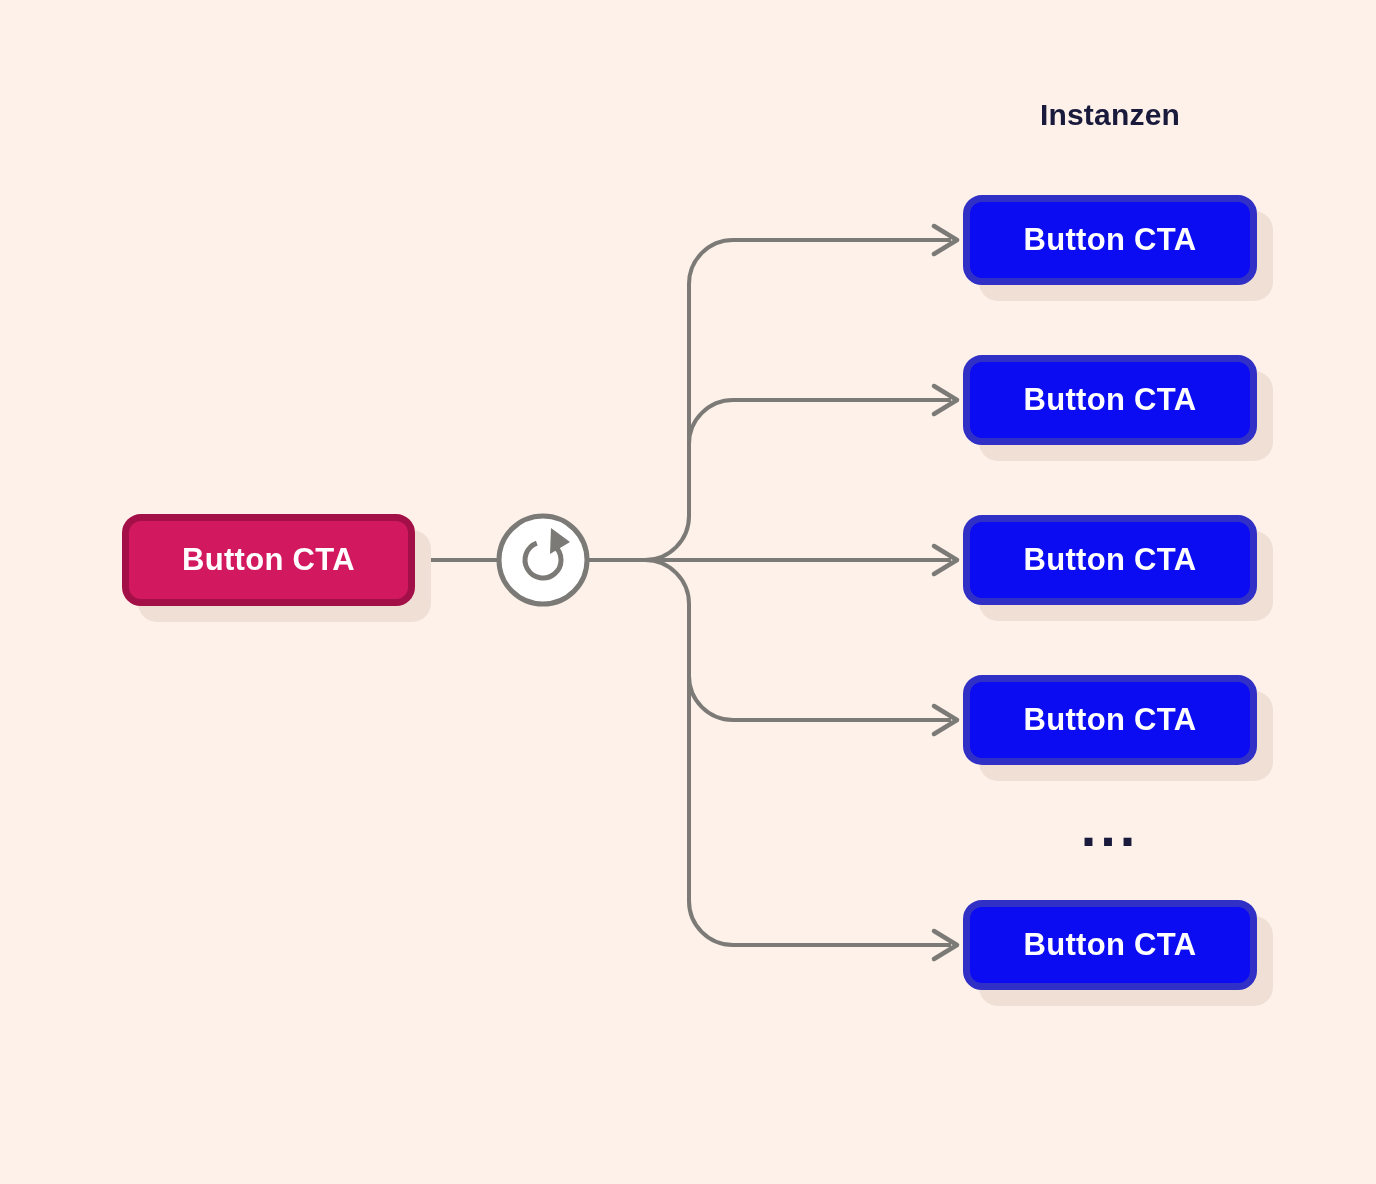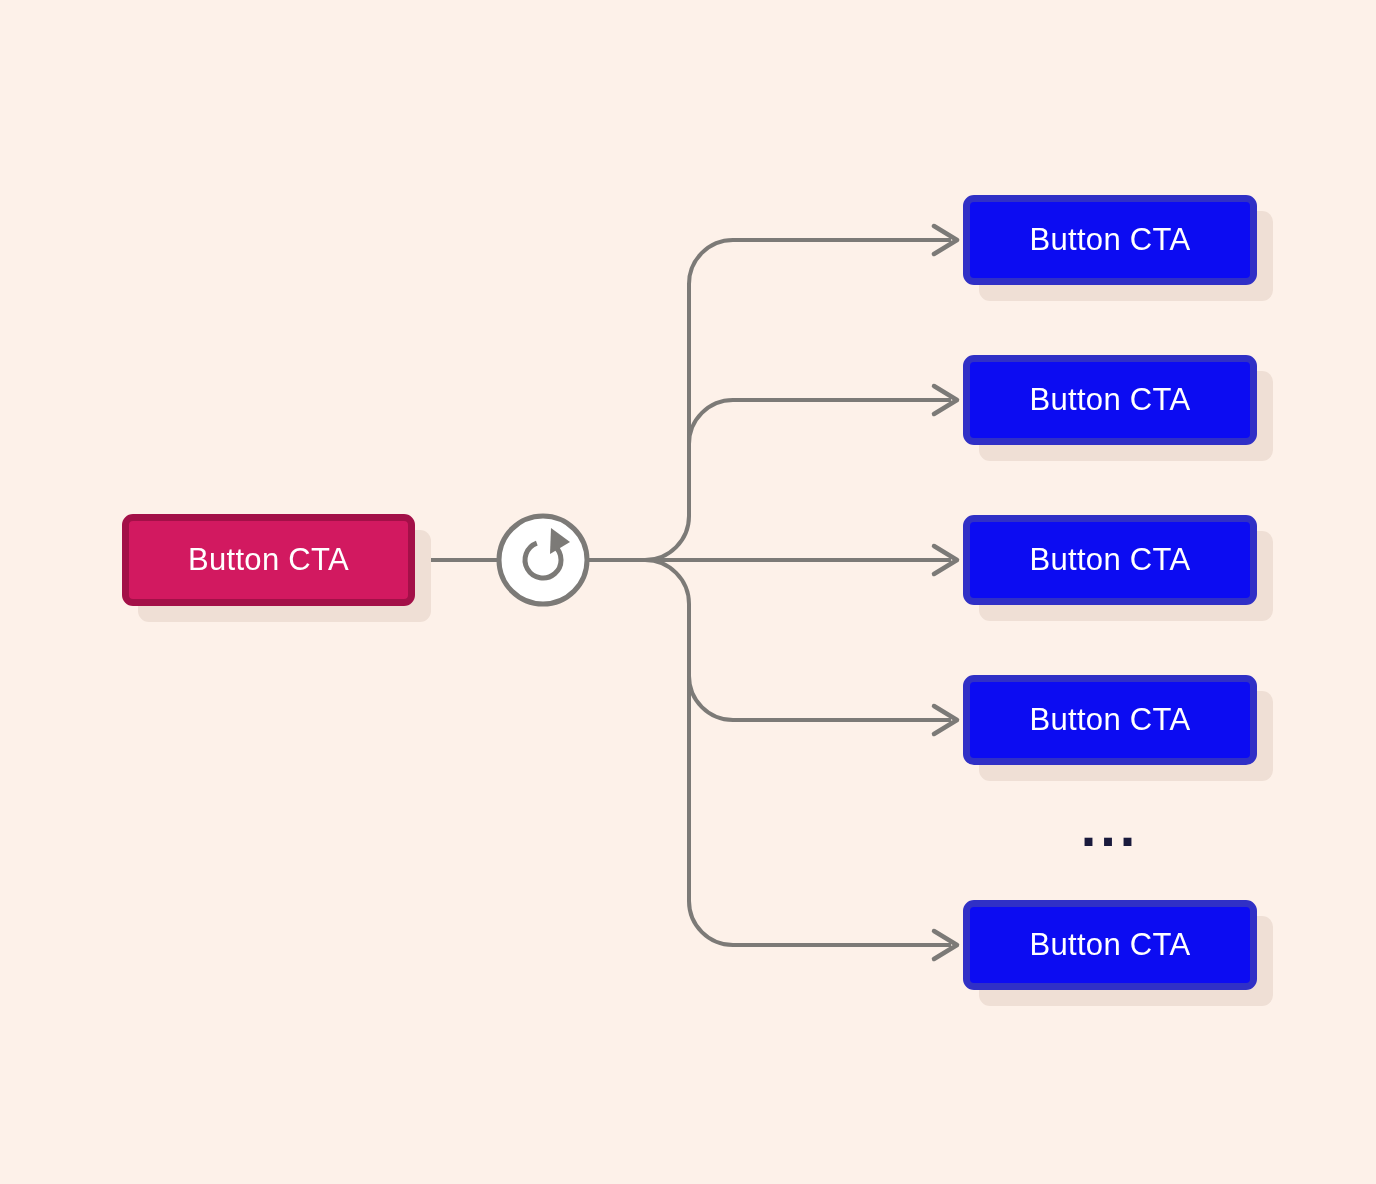--- a/index.html
+++ b/index.html
@@ -40,23 +40,23 @@
     top: 96px;
     width: 294px;
   }
   .btn {
     position: absolute;
     box-sizing: border-box;
     display: flex;
     align-items: center;
     justify-content: center;
     color: #FFFFFF;
-    font-weight: 400;
+    font-weight: 700;
     font-size: 31px;
-    border-radius: 11px;
+    border-radius: 19px;
     box-shadow: 16px 16px 0 0 #EFDFD5;
     letter-spacing: 0.3px;
   }
   .btn-pink {
     left: 122px;
     top: 514px;
     width: 293px;
     height: 92px;
     background: #D21960;
     border: 7px solid #A31048;
@@ -116,20 +116,21 @@
       <path d="M 536.8 543.1 A 18 18 0 1 0 554.6 546.2" fill="none" stroke="#7C7A77" stroke-width="5"></path>
       <polygon points="551,528 570,542 550,554" fill="#7C7A77"></polygon>
     </g>
   </svg>
 
 
   <div class="btn btn-pink">
     <span>Button CTA</span>
   </div>
 
+  <div class="heading heading-instances">Instanzen</div>
 
   <div class="btn btn-blue btn-blue-1">
     <span>Button CTA</span>
   </div>
 
   <div class="btn btn-blue btn-blue-2">
     <span>Button CTA</span>
   </div>
 
   <div class="btn btn-blue btn-blue-3">

